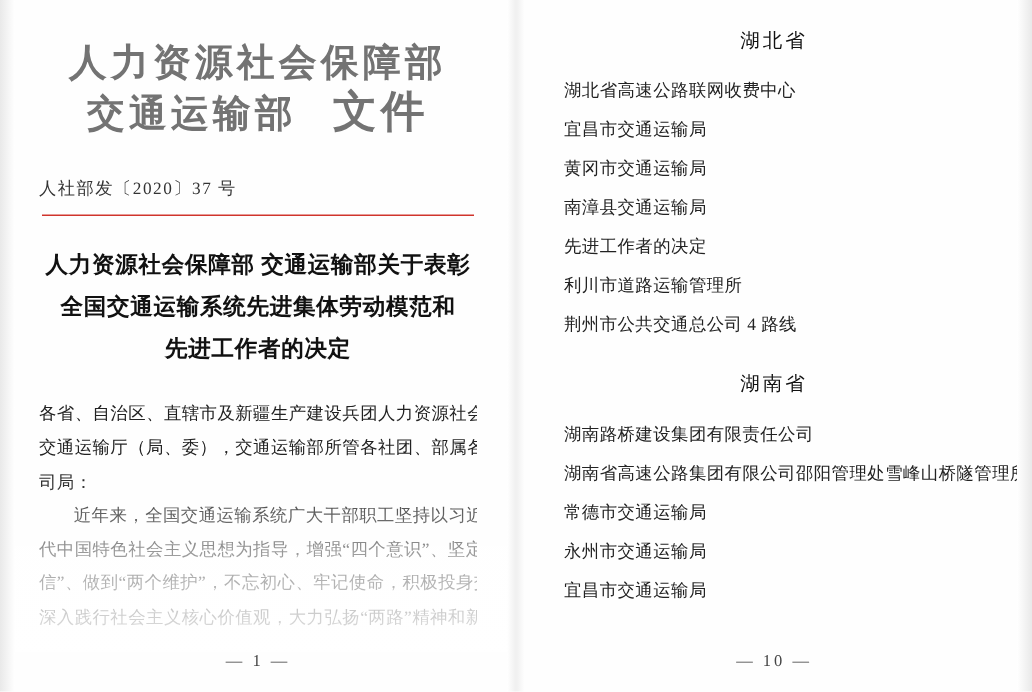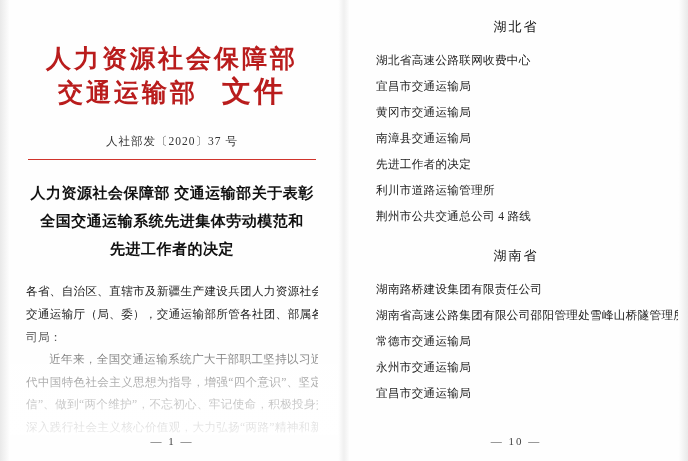--- a/index.html
+++ b/index.html
@@ -61,22 +61,22 @@
     bottom: 0;
     width: 12px;
     background: linear-gradient(to right, #ffffff, #f1f1f1 45%, #f1f1f1 55%, #ffffff);
     z-index: 2;
     pointer-events: none;
   }
 
   
   .masthead {
     text-align: center;
-    color: #b91c1c;
-    margin-top: 30px;
+    color: #737373;
+    margin-top: 14px;
     line-height: 1.18;
   }
   .masthead .line1,
   .masthead .line2 {
     font-family: "Liberation Serif", serif;
     font-weight: bold;
     letter-spacing: 3px;
     white-space: nowrap;
   }
   .masthead .line1 {
@@ -89,21 +89,20 @@
     justify-content: center;
     gap: 24px;
   }
   .masthead .wenjian {
     font-size: 29px;
     font-weight: bold;
     letter-spacing: 3px;
   }
 
   .doc-number {
-    text-align: center;
     font-size: 11.5px;
     color: #333;
     margin-top: 26px;
     letter-spacing: 1px;
   }
 
   .red-rule {
     height: 1.5px;
     background: #d0342c;
     margin: 10px 2px 0 2px;

